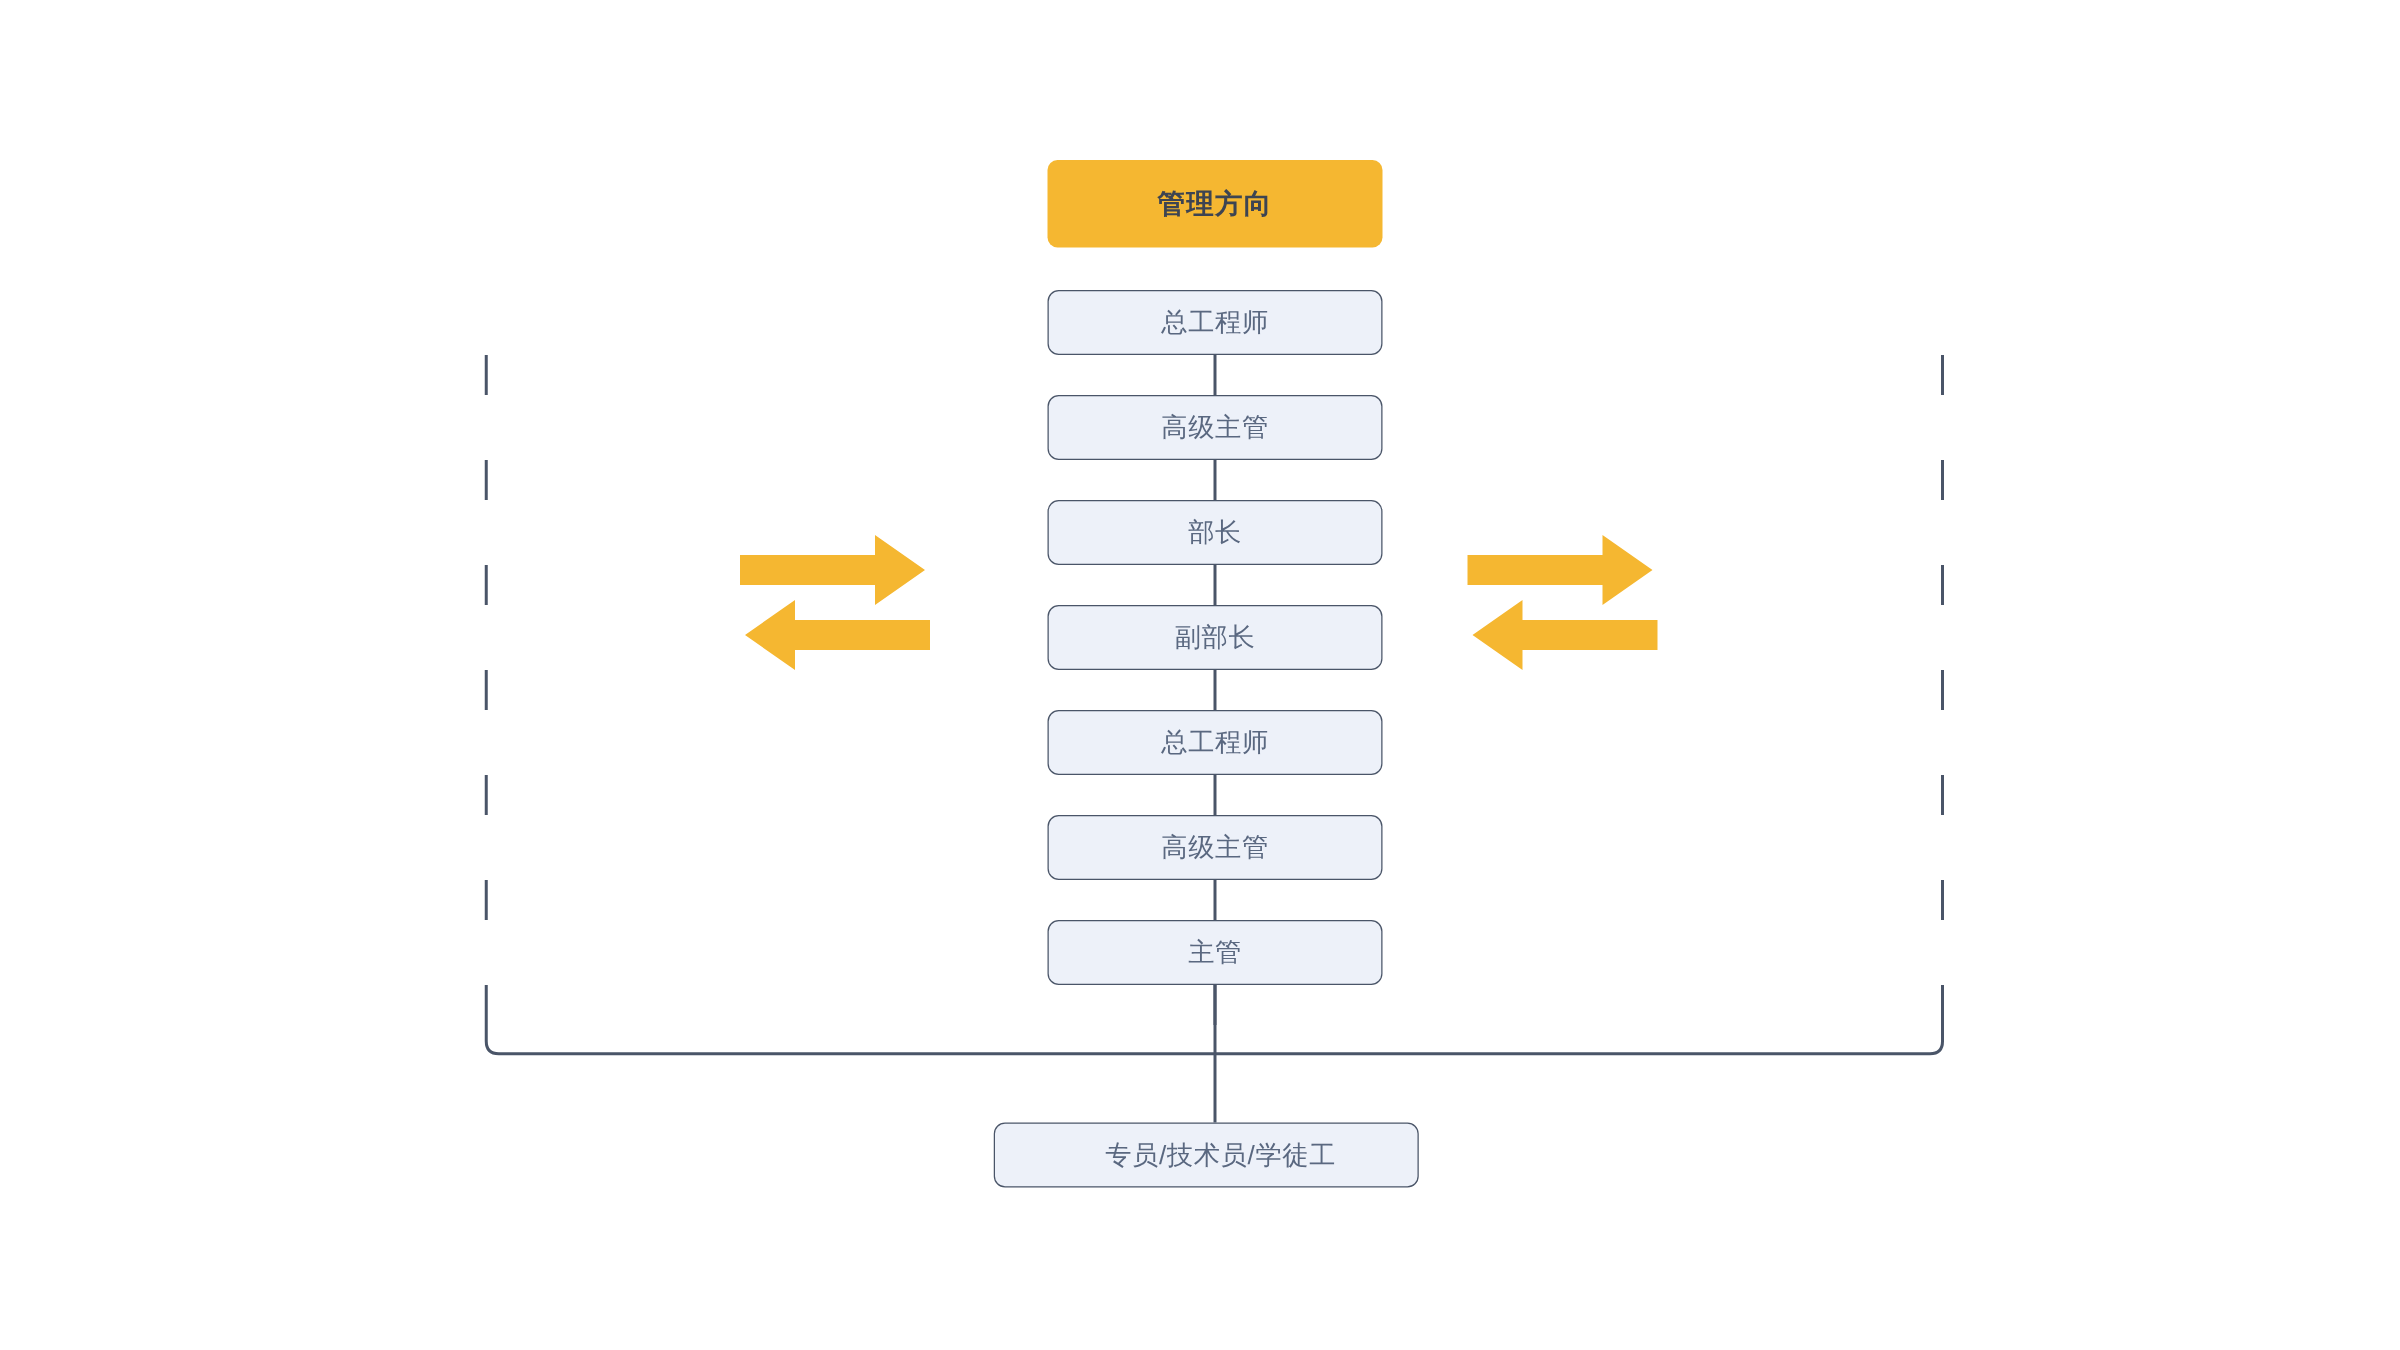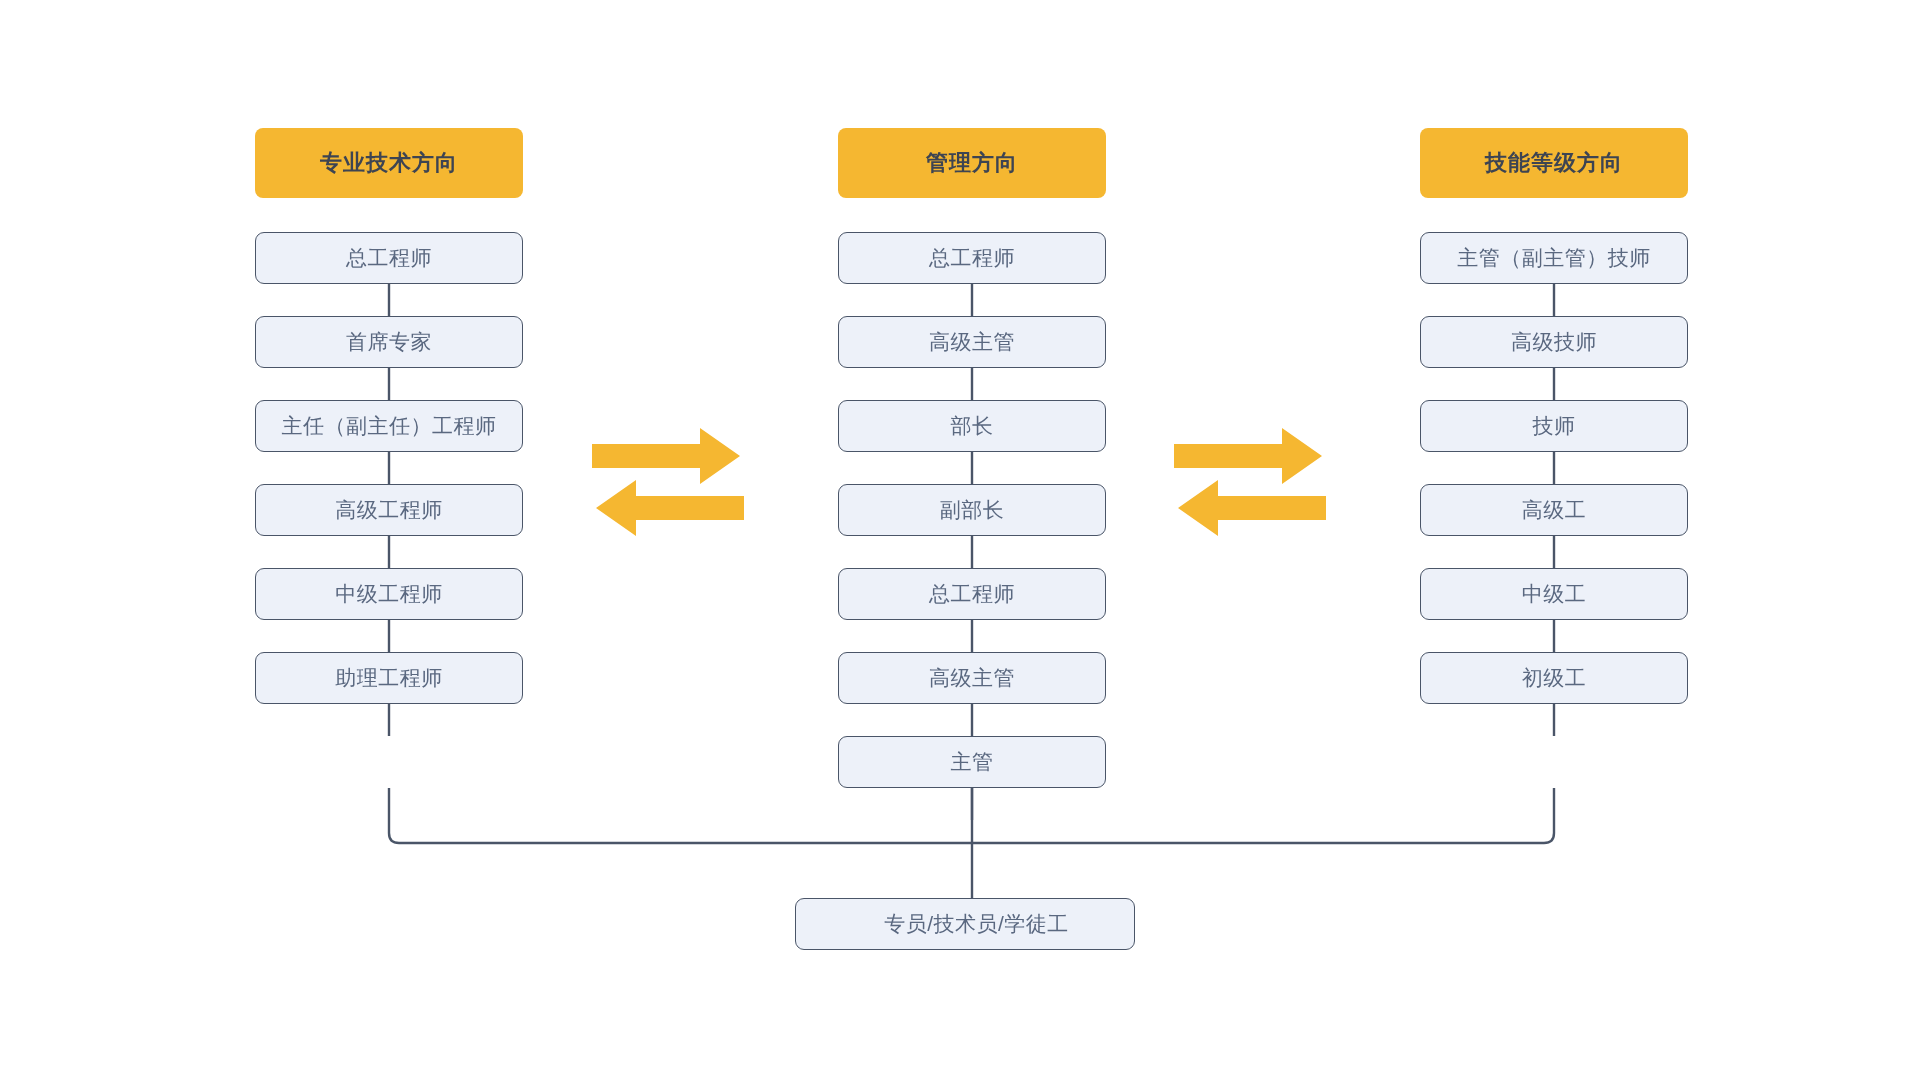--- a/index.html
+++ b/index.html
@@ -128,56 +128,34 @@
       <line x1="1554" y1="368" x2="1554" y2="400"></line>
       <line x1="1554" y1="452" x2="1554" y2="484"></line>
       <line x1="1554" y1="536" x2="1554" y2="568"></line>
       <line x1="1554" y1="620" x2="1554" y2="652"></line>
       <line x1="1554" y1="704" x2="1554" y2="736"></line>
 
       <path d="M1554 788 L1554 833 Q1554 843 1544 843 L1520 843"></path>
     </g>
   </svg>
 
-  <div class="column col-tech">
-    <div class="col-header">专业技术方向</div>
-    <div class="nodes">
-      <div class="node" style="top:34px">总工程师</div>
-      <div class="node" style="top:118px">首席专家</div>
-      <div class="node" style="top:202px">主任（副主任）工程师</div>
-      <div class="node" style="top:286px">高级工程师</div>
-      <div class="node" style="top:370px">中级工程师</div>
-      <div class="node" style="top:454px">助理工程师</div>
-    </div>
-  </div>
 
   <div class="column col-mgmt">
     <div class="col-header">管理方向</div>
     <div class="nodes">
       <div class="node" style="top:34px">总工程师</div>
       <div class="node" style="top:118px">高级主管</div>
       <div class="node" style="top:202px">部长</div>
       <div class="node" style="top:286px">副部长</div>
       <div class="node" style="top:370px">总工程师</div>
       <div class="node" style="top:454px">高级主管</div>
       <div class="node" style="top:538px">主管</div>
     </div>
   </div>
 
-  <div class="column col-skill">
-    <div class="col-header">技能等级方向</div>
-    <div class="nodes">
-      <div class="node" style="top:34px">主管（副主管）技师</div>
-      <div class="node" style="top:118px">高级技师</div>
-      <div class="node" style="top:202px">技师</div>
-      <div class="node" style="top:286px">高级工</div>
-      <div class="node" style="top:370px">中级工</div>
-      <div class="node" style="top:454px">初级工</div>
-    </div>
-  </div>
 
   <svg class="arrows arrows-left" viewBox="0 0 160 120" xmlns="http://www.w3.org/2000/svg">
 
     <path d="M4 26 L112 26 L112 10 L152 38 L112 66 L112 50 L4 50 Z" fill="#F5B731"></path>
 
     <path d="M156 78 L48 78 L48 62 L8 90 L48 118 L48 102 L156 102 Z" fill="#F5B731"></path>
   </svg>
 
   <svg class="arrows arrows-right" viewBox="0 0 160 120" xmlns="http://www.w3.org/2000/svg">
     <path d="M4 26 L112 26 L112 10 L152 38 L112 66 L112 50 L4 50 Z" fill="#F5B731"></path>

